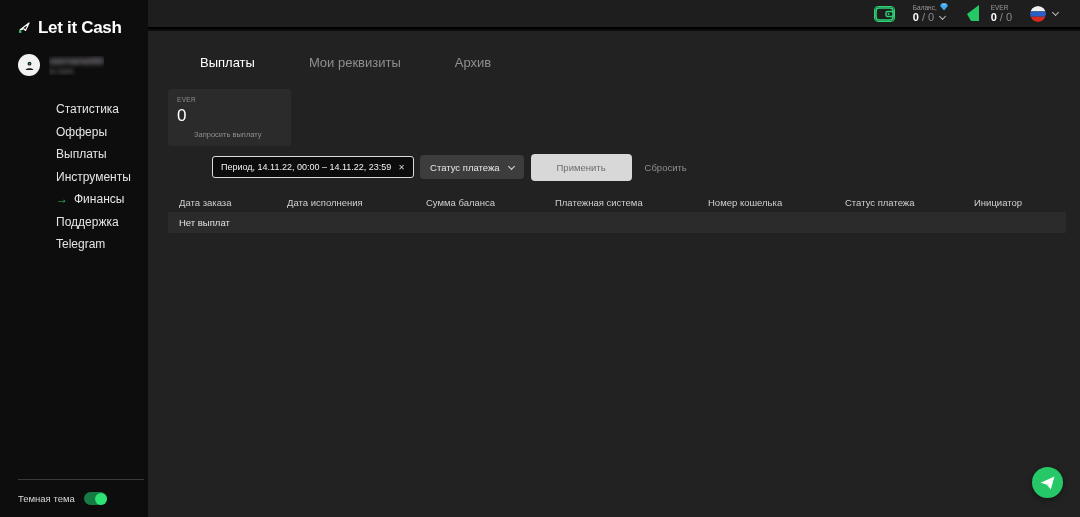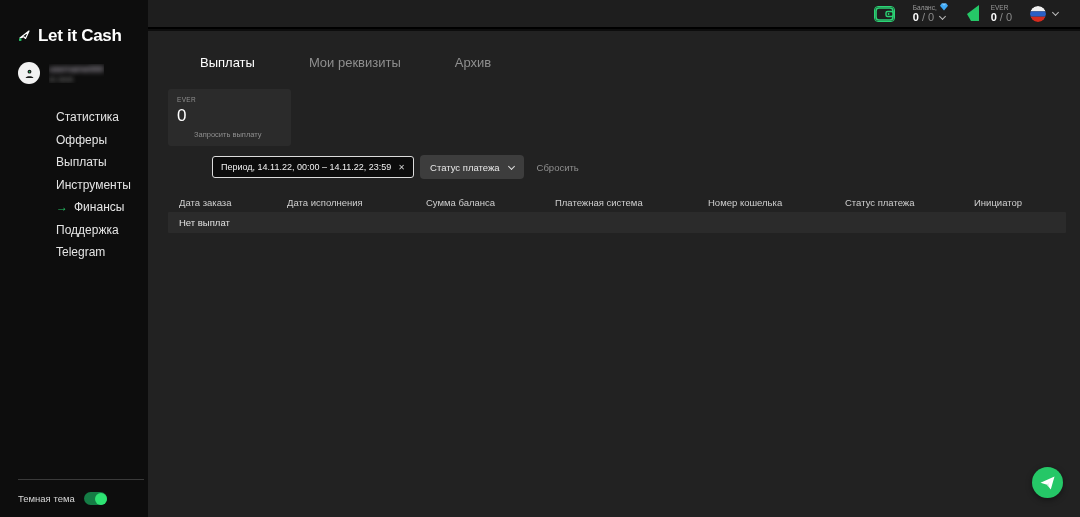--- a/index.html
+++ b/index.html
@@ -7,21 +7,21 @@
   body {
     font-family:"Liberation Sans", sans-serif;
     background:#0d0d0d;
     color:#e8e8e8;
     position:relative;
   }
 
   
   .sidebar {
     position:absolute; left:0; top:0; width:148px; height:517px;
-    background:#0d0d0d; z-index:3; padding:16px 18px;
+    background:#0d0d0d; z-index:3; padding:8px 18px;
   }
   .logo-row { display:flex; align-items:center; gap:6px; margin-top:10px; height:20px; }
   .logo-text { font-size:17px; font-weight:600; color:#fff; letter-spacing:-0.3px; white-space:nowrap; }
   .logo-glyph { width:14px; height:14px; position:relative; flex:0 0 auto; }
 
   .user-row { display:flex; align-items:center; gap:9px; margin-top:16px; }
   .avatar {
     width:22px; height:22px; border-radius:50%; background:#f2f2f2;
     display:flex; align-items:center; justify-content:center; flex:0 0 auto;
   }
@@ -258,20 +258,21 @@
 
   <div class="filters">
     <div class="period-field">
       <span class="period-text">Период, 14.11.22, 00:00 – 14.11.22, 23:59</span>
       <span class="period-clear">✕</span>
     </div>
     <button class="status-btn">
       <span>Статус платежа</span>
       <i class="chev"></i>
     </button>
+    <button class="apply-btn">Применить</button>
     <span class="reset-link">Сбросить</span>
   </div>
 
   <div class="table">
     <div class="thead">
       <span class="th">Дата заказа</span>
       <span class="th">Дата исполнения</span>
       <span class="th">Сумма баланса</span>
       <span class="th">Платежная система</span>
       <span class="th">Номер кошелька</span>

